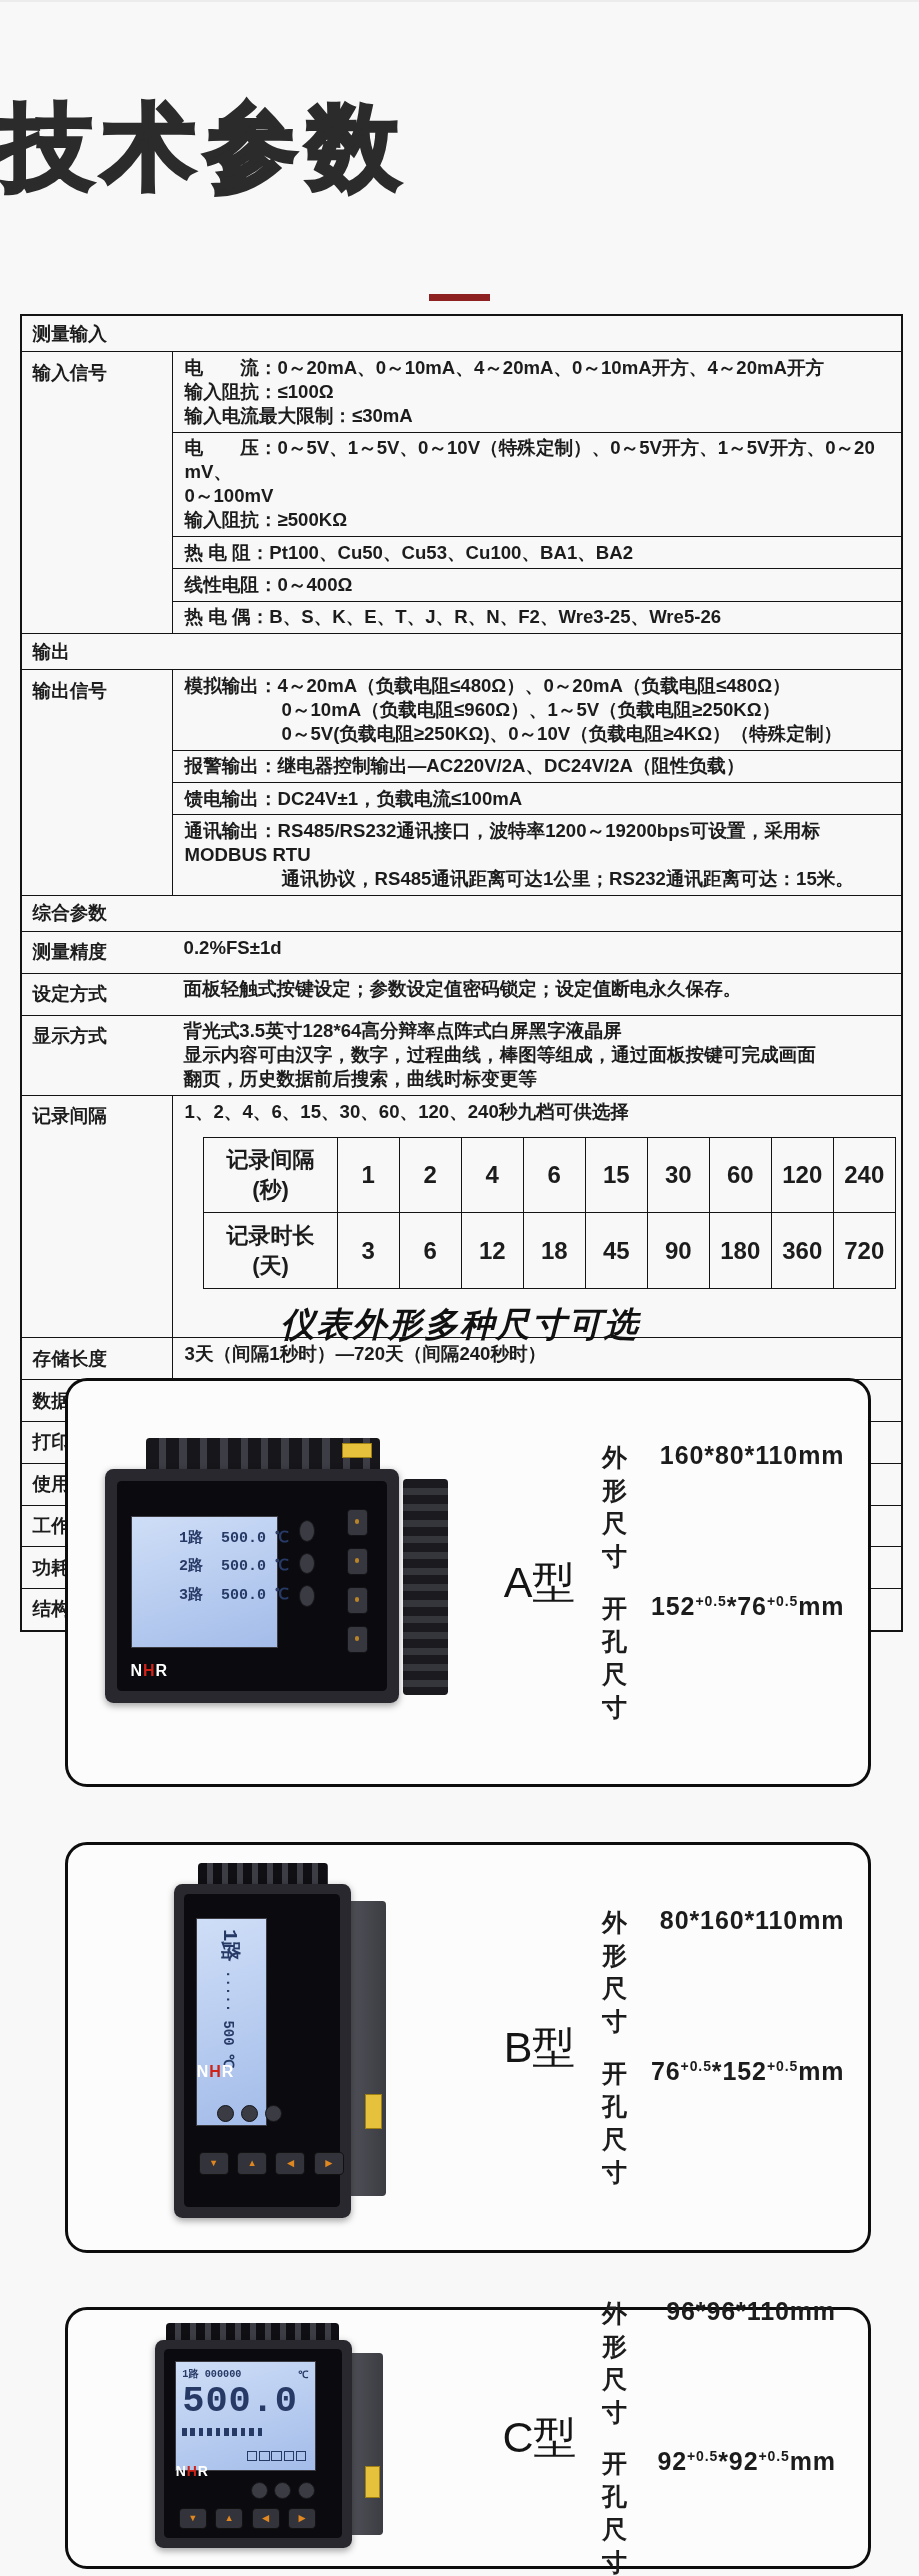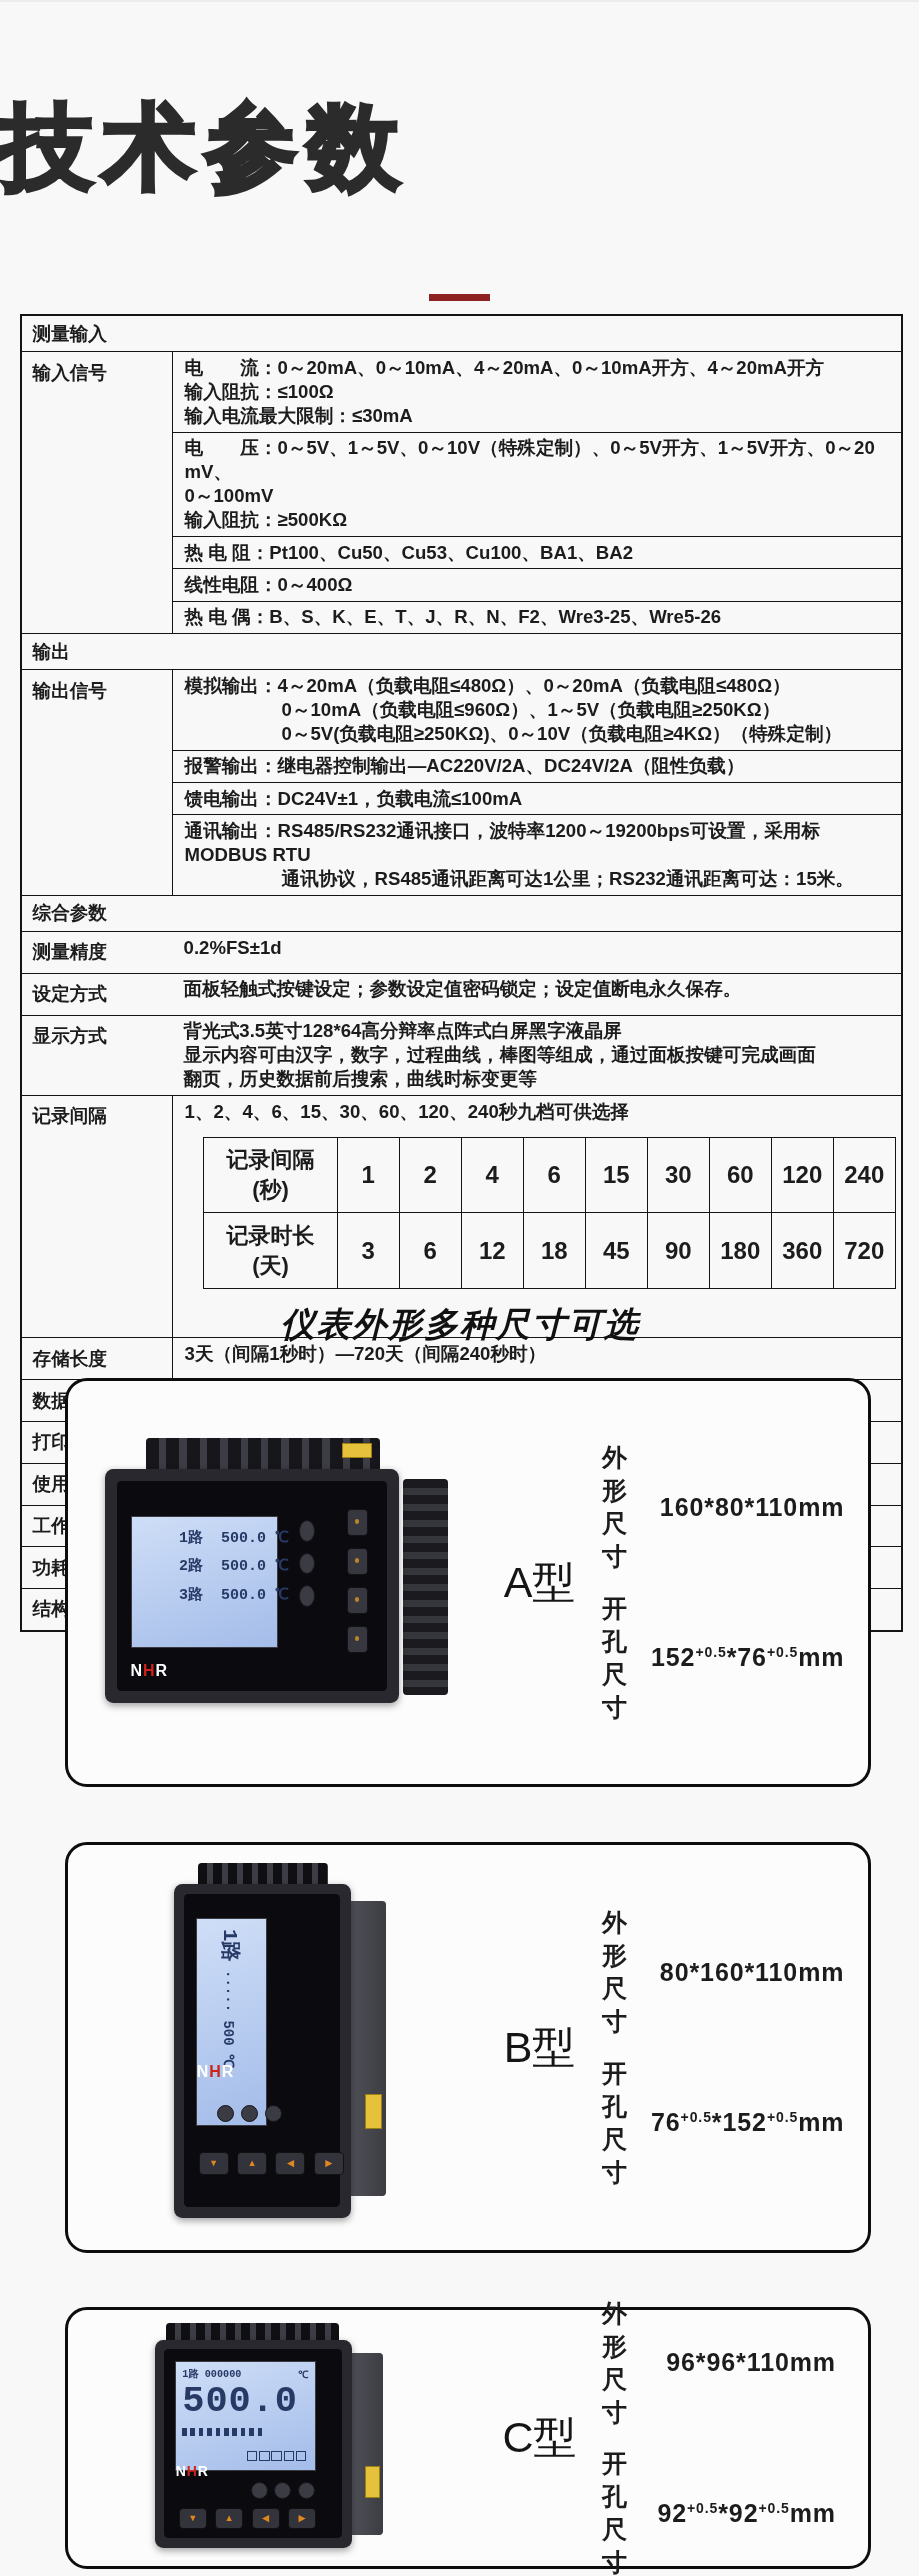--- a/index.html
+++ b/index.html
@@ -49,21 +49,21 @@
     font-size:34px;font-weight:600;color:#111;letter-spacing:1.9px;font-style:italic;
   }
   .card{
     position:absolute;left:65px;width:806px;background:#fcfcfc;
     border:3.7px solid #0d0d0d;border-radius:22px;box-sizing:border-box;
     display:flex;align-items:center;
   }
   .devzone{flex:0 0 409px;display:flex;justify-content:center;align-items:center;}
   .model-label{flex:0 0 125px;text-align:center;font-size:43px;font-weight:500;color:#151515;}
   .dims{flex:1;display:flex;flex-direction:column;gap:18.6px;padding-right:32px;}
-  .dimrow{display:flex;align-items:center;gap:24px;}
+  .dimrow{display:flex;align-items:flex-start;gap:24px;}
   .dlab{font-size:25px;font-weight:800;}
   .dval{font-size:25px;font-weight:800;letter-spacing:0.9px;}
   .dval sup{font-size:14px;font-weight:700;}
 
   
   .logo{position:absolute;color:#fff;font-weight:800;font-size:16px;letter-spacing:0.9px;}
   .logo .lr{color:#cf2318;}
   .ov{width:14px;height:19.5px;border-radius:50%;background:#3b3b44;border:0.9px solid #17171b;}
   .rb{width:15px;height:15px;border-radius:50%;background:#3b3b44;border:0.9px solid #15151a;display:inline-block;}
   .keyrow{position:absolute;display:flex;gap:8.4px;}

